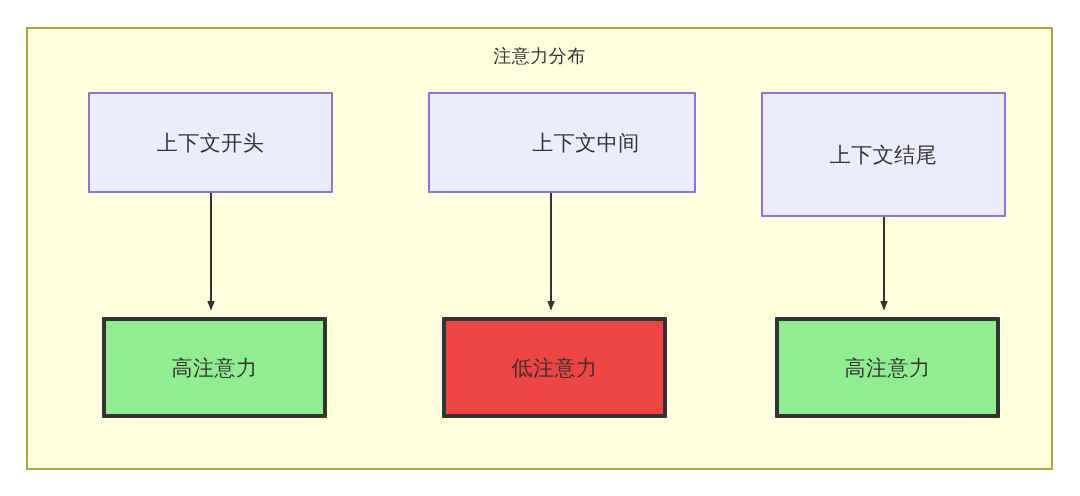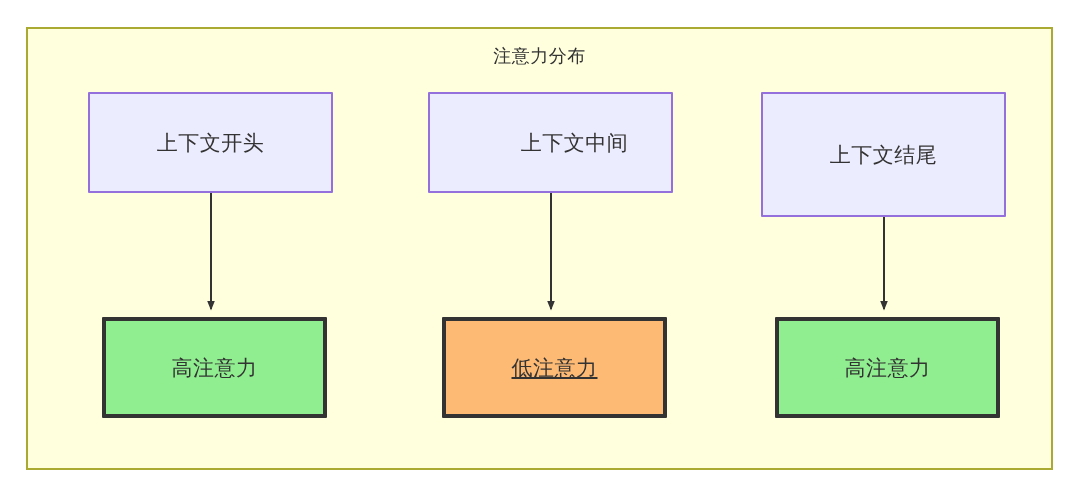--- a/index.html
+++ b/index.html
@@ -64,27 +64,27 @@
     border: 2px solid #9370db;
     border-radius: 1px;
   }
 
   .node.bottom {
     border: 4px solid #333333;
     border-radius: 1px;
   }
 
   .node.fill-green { background: #90ee90; }
-  .node.fill-red   { background: #fdba74; text-decoration: underline; }
+  .node.fill-red   { background: #ef4444; }
 
   
   #node-ctx-start  { left: 88px;  top: 92px;  width: 245px; height: 101px; }
   #node-high-1     { left: 102px; top: 317px; width: 225px; height: 101px; }
   
-  #node-ctx-mid    { left: 428px; top: 92px;  width: 245px; height: 101px; padding-left: 48px; }
+  #node-ctx-mid    { left: 428px; top: 92px;  width: 268px; height: 101px; padding-left: 48px; }
   #node-low        { left: 442px; top: 317px; width: 225px; height: 101px; }
   
   #node-ctx-end    { left: 761px; top: 92px;  width: 245px; height: 125px; }
   #node-high-2     { left: 775px; top: 317px; width: 225px; height: 101px; }
 
   
   #edge-layer {
     position: absolute;
     left: 0;
     top: 0;

